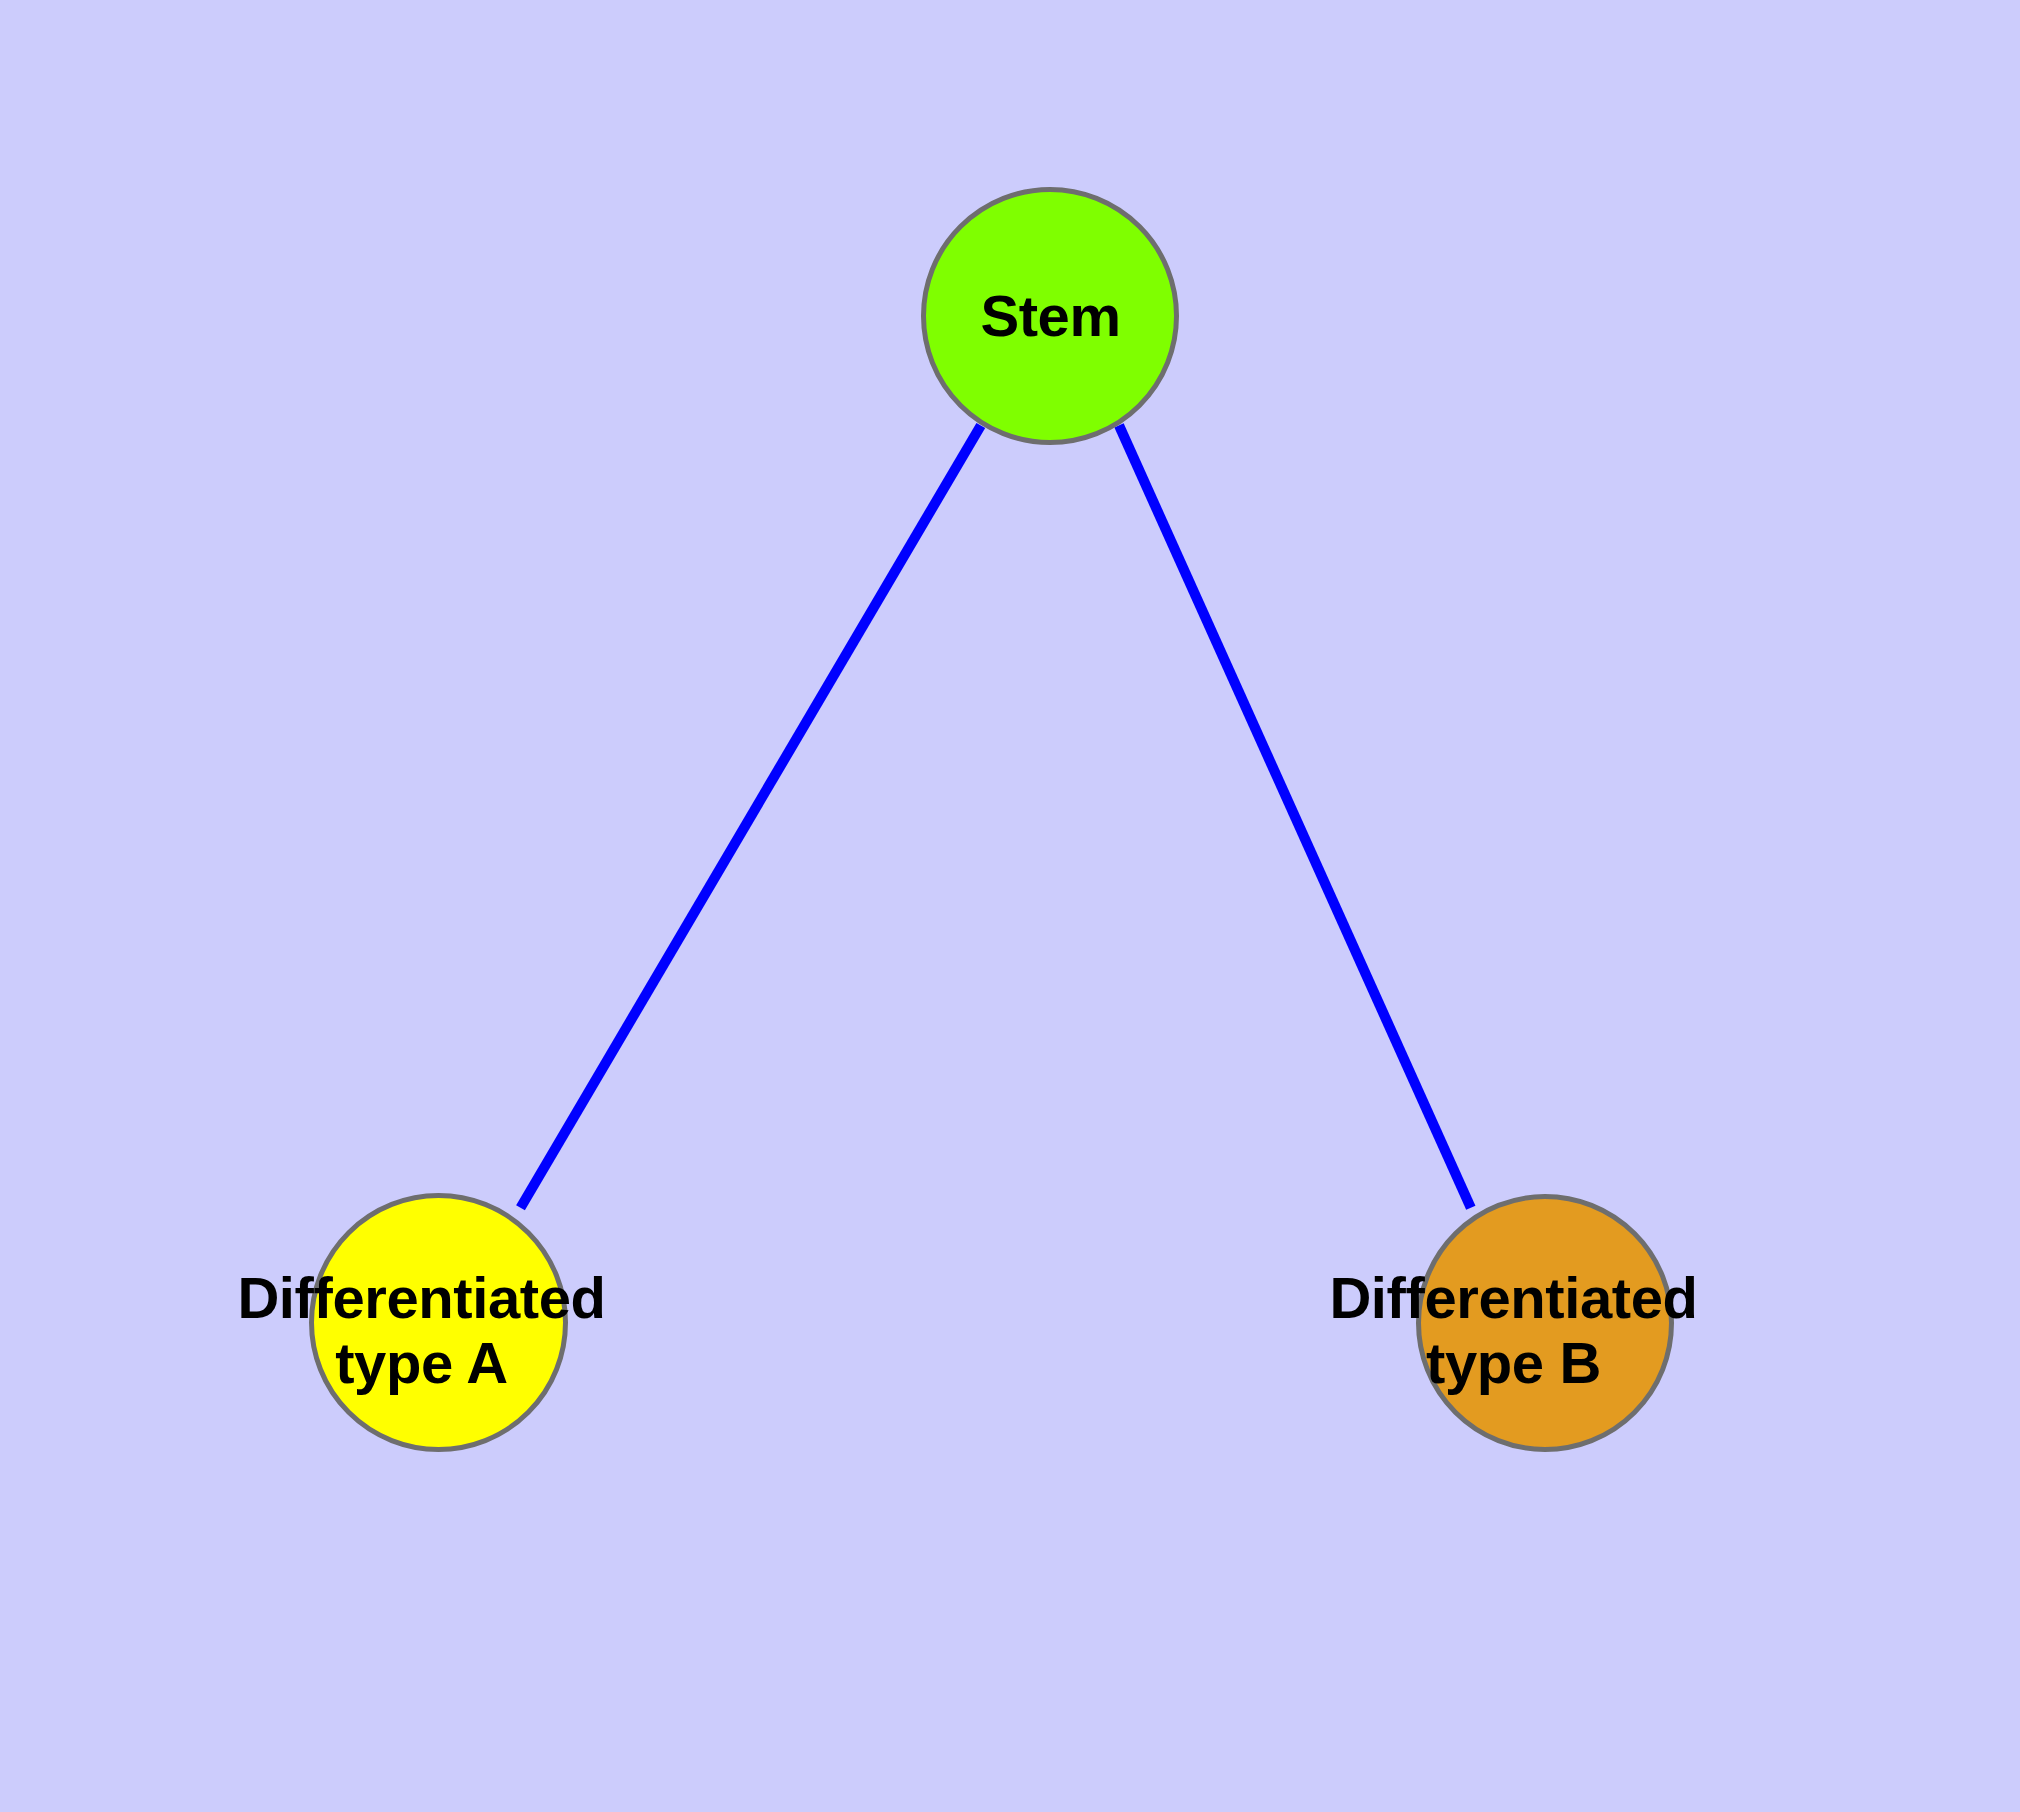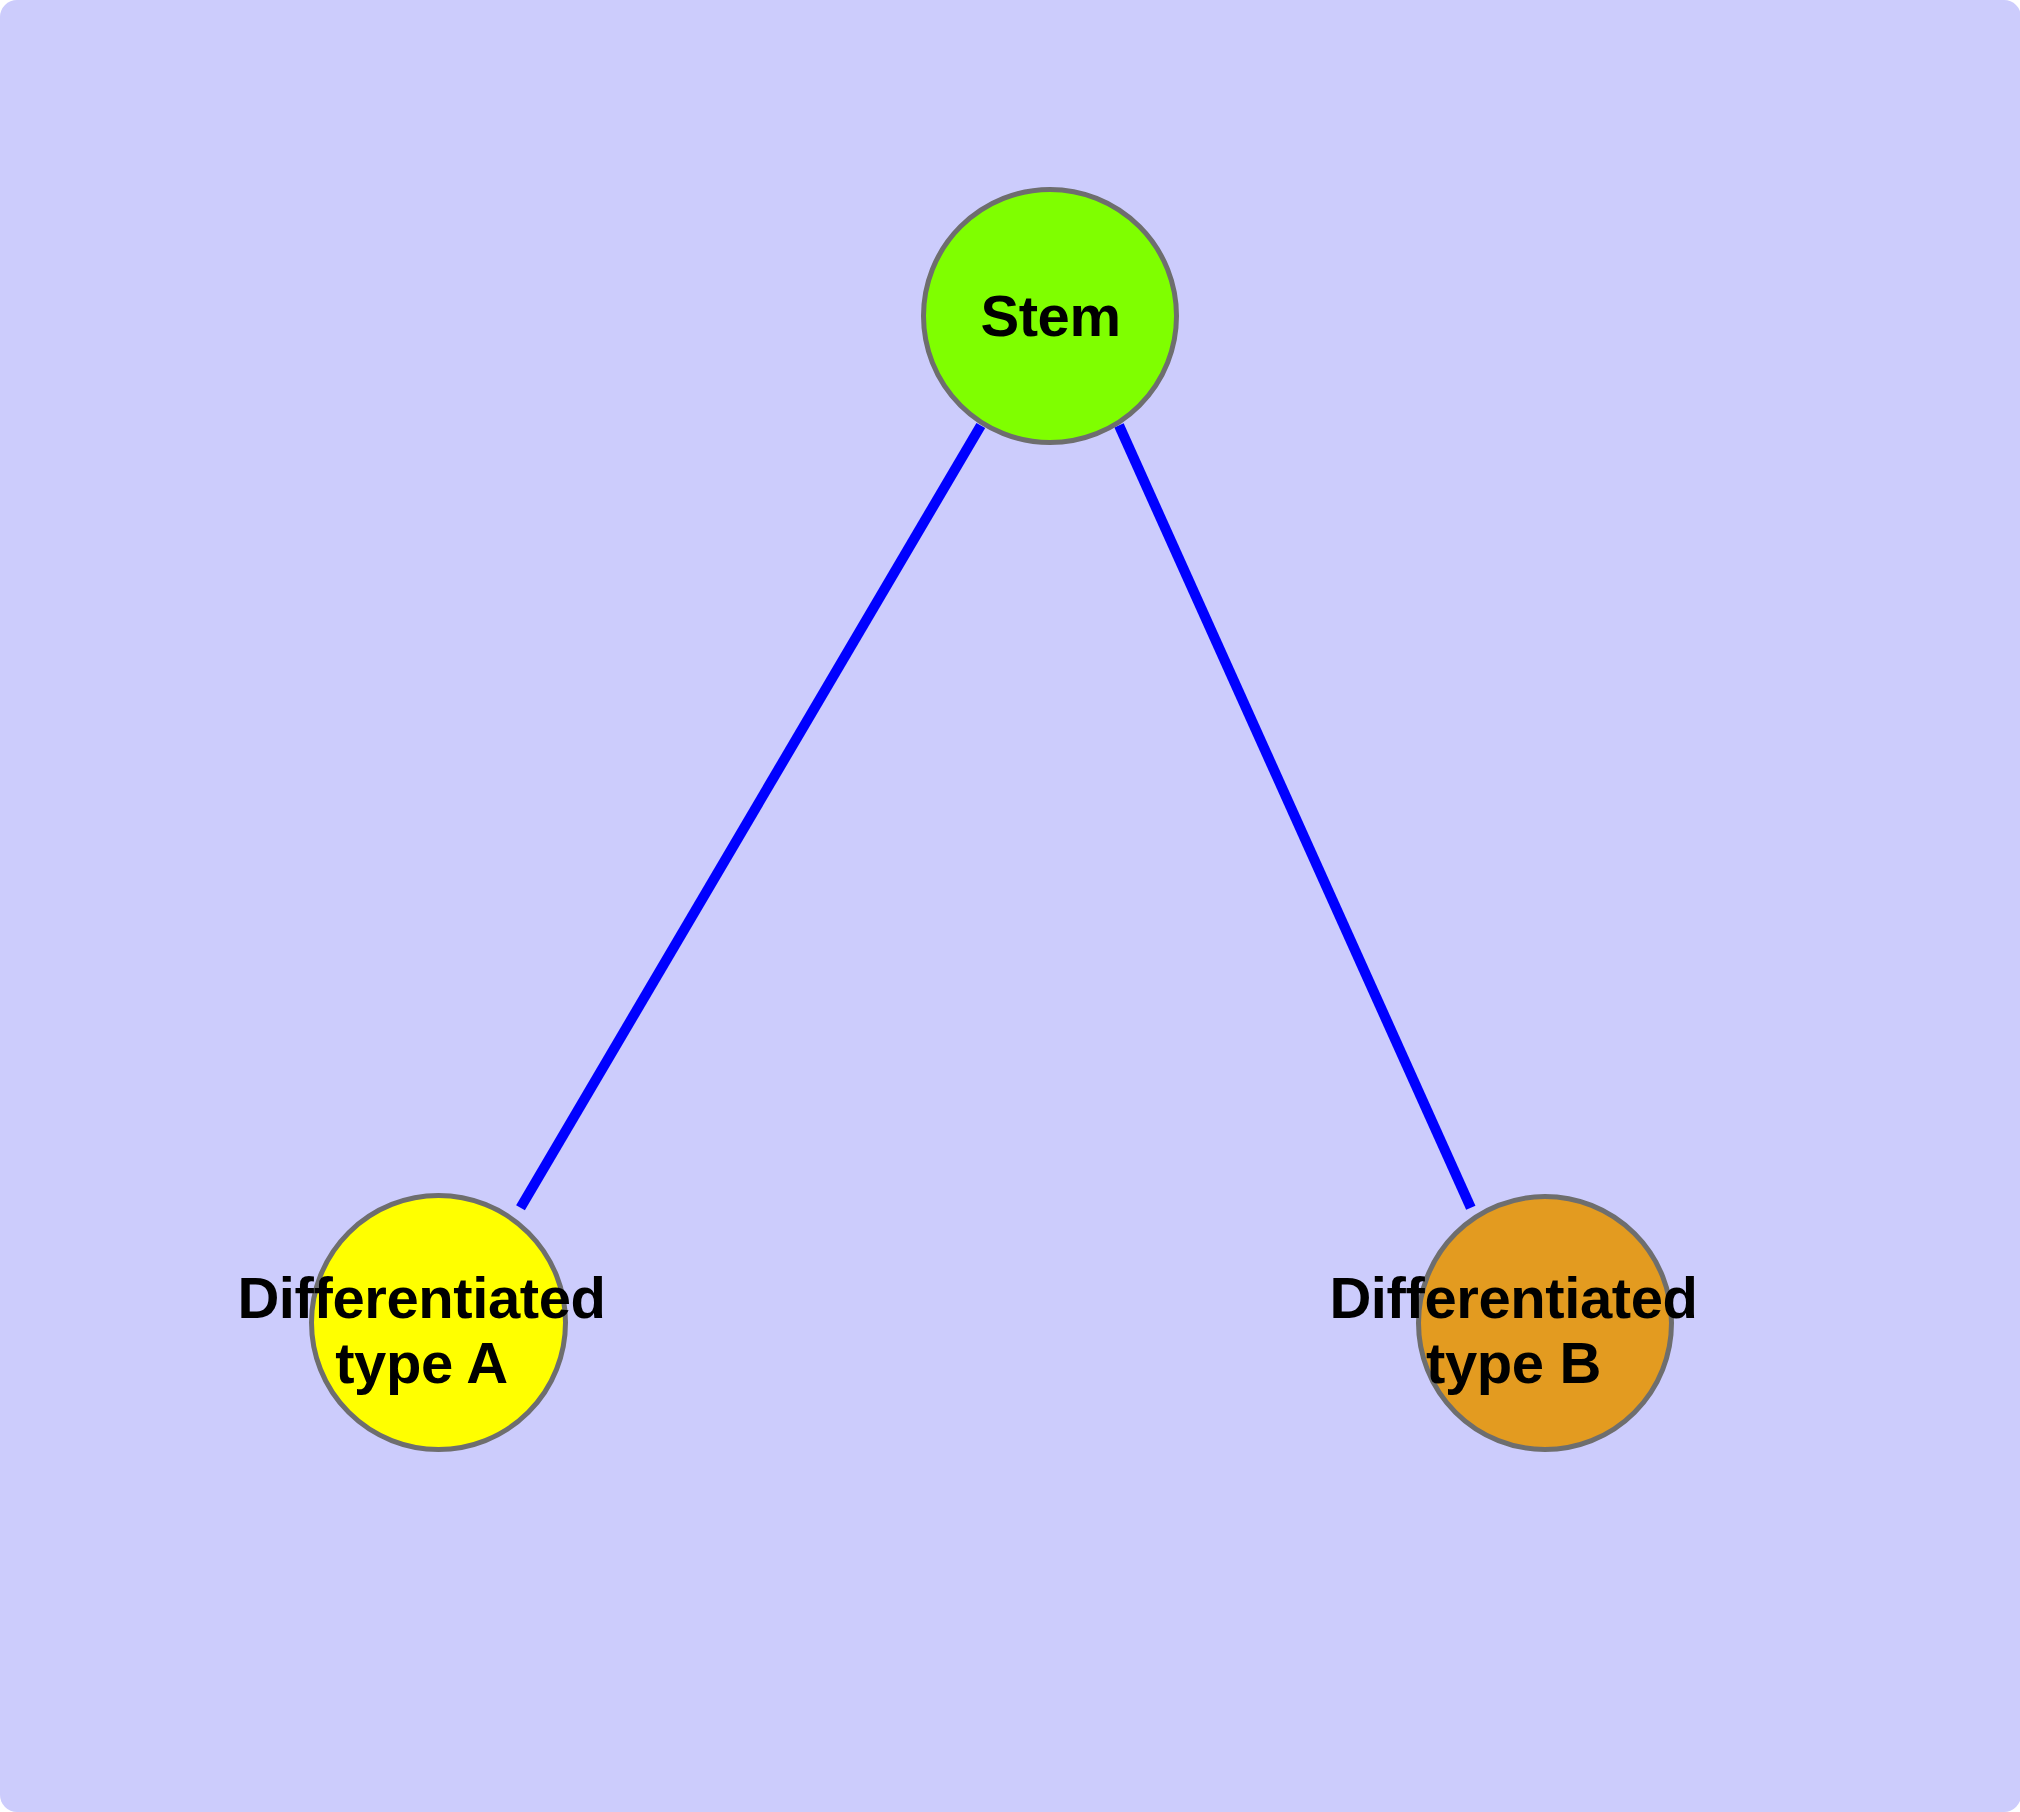--- a/index.html
+++ b/index.html
@@ -48,21 +48,21 @@
     color: #000000;
     line-height: 1.12;
     white-space: pre-line;
     letter-spacing: -0.4px;
     pointer-events: none;
   }
 </style>
 </head>
 <body>
 
-<div id="canvas" style="width: 2021px; height: 1812px; border-radius: 17px;">
+<div id="canvas" style="width: 2021px; height: 1812px;">
 
   <div id="bg-rect" style="background: rgb(204, 204, 252);"></div>
 
   <svg id="edge-layer" viewBox="0 0 2384 2138" preserveAspectRatio="none" aria-hidden="true" width="2021" height="1812">
     <g id="edges-group">
         <line x1="1157" y1="502" x2="614" y2="1425" stroke="#0000ff" stroke-width="12" stroke-linecap="butt"></line>
         <line x1="1320" y1="502" x2="1735" y2="1425" stroke="#0000ff" stroke-width="12" stroke-linecap="butt"></line>
       </g>
   </svg>
 

